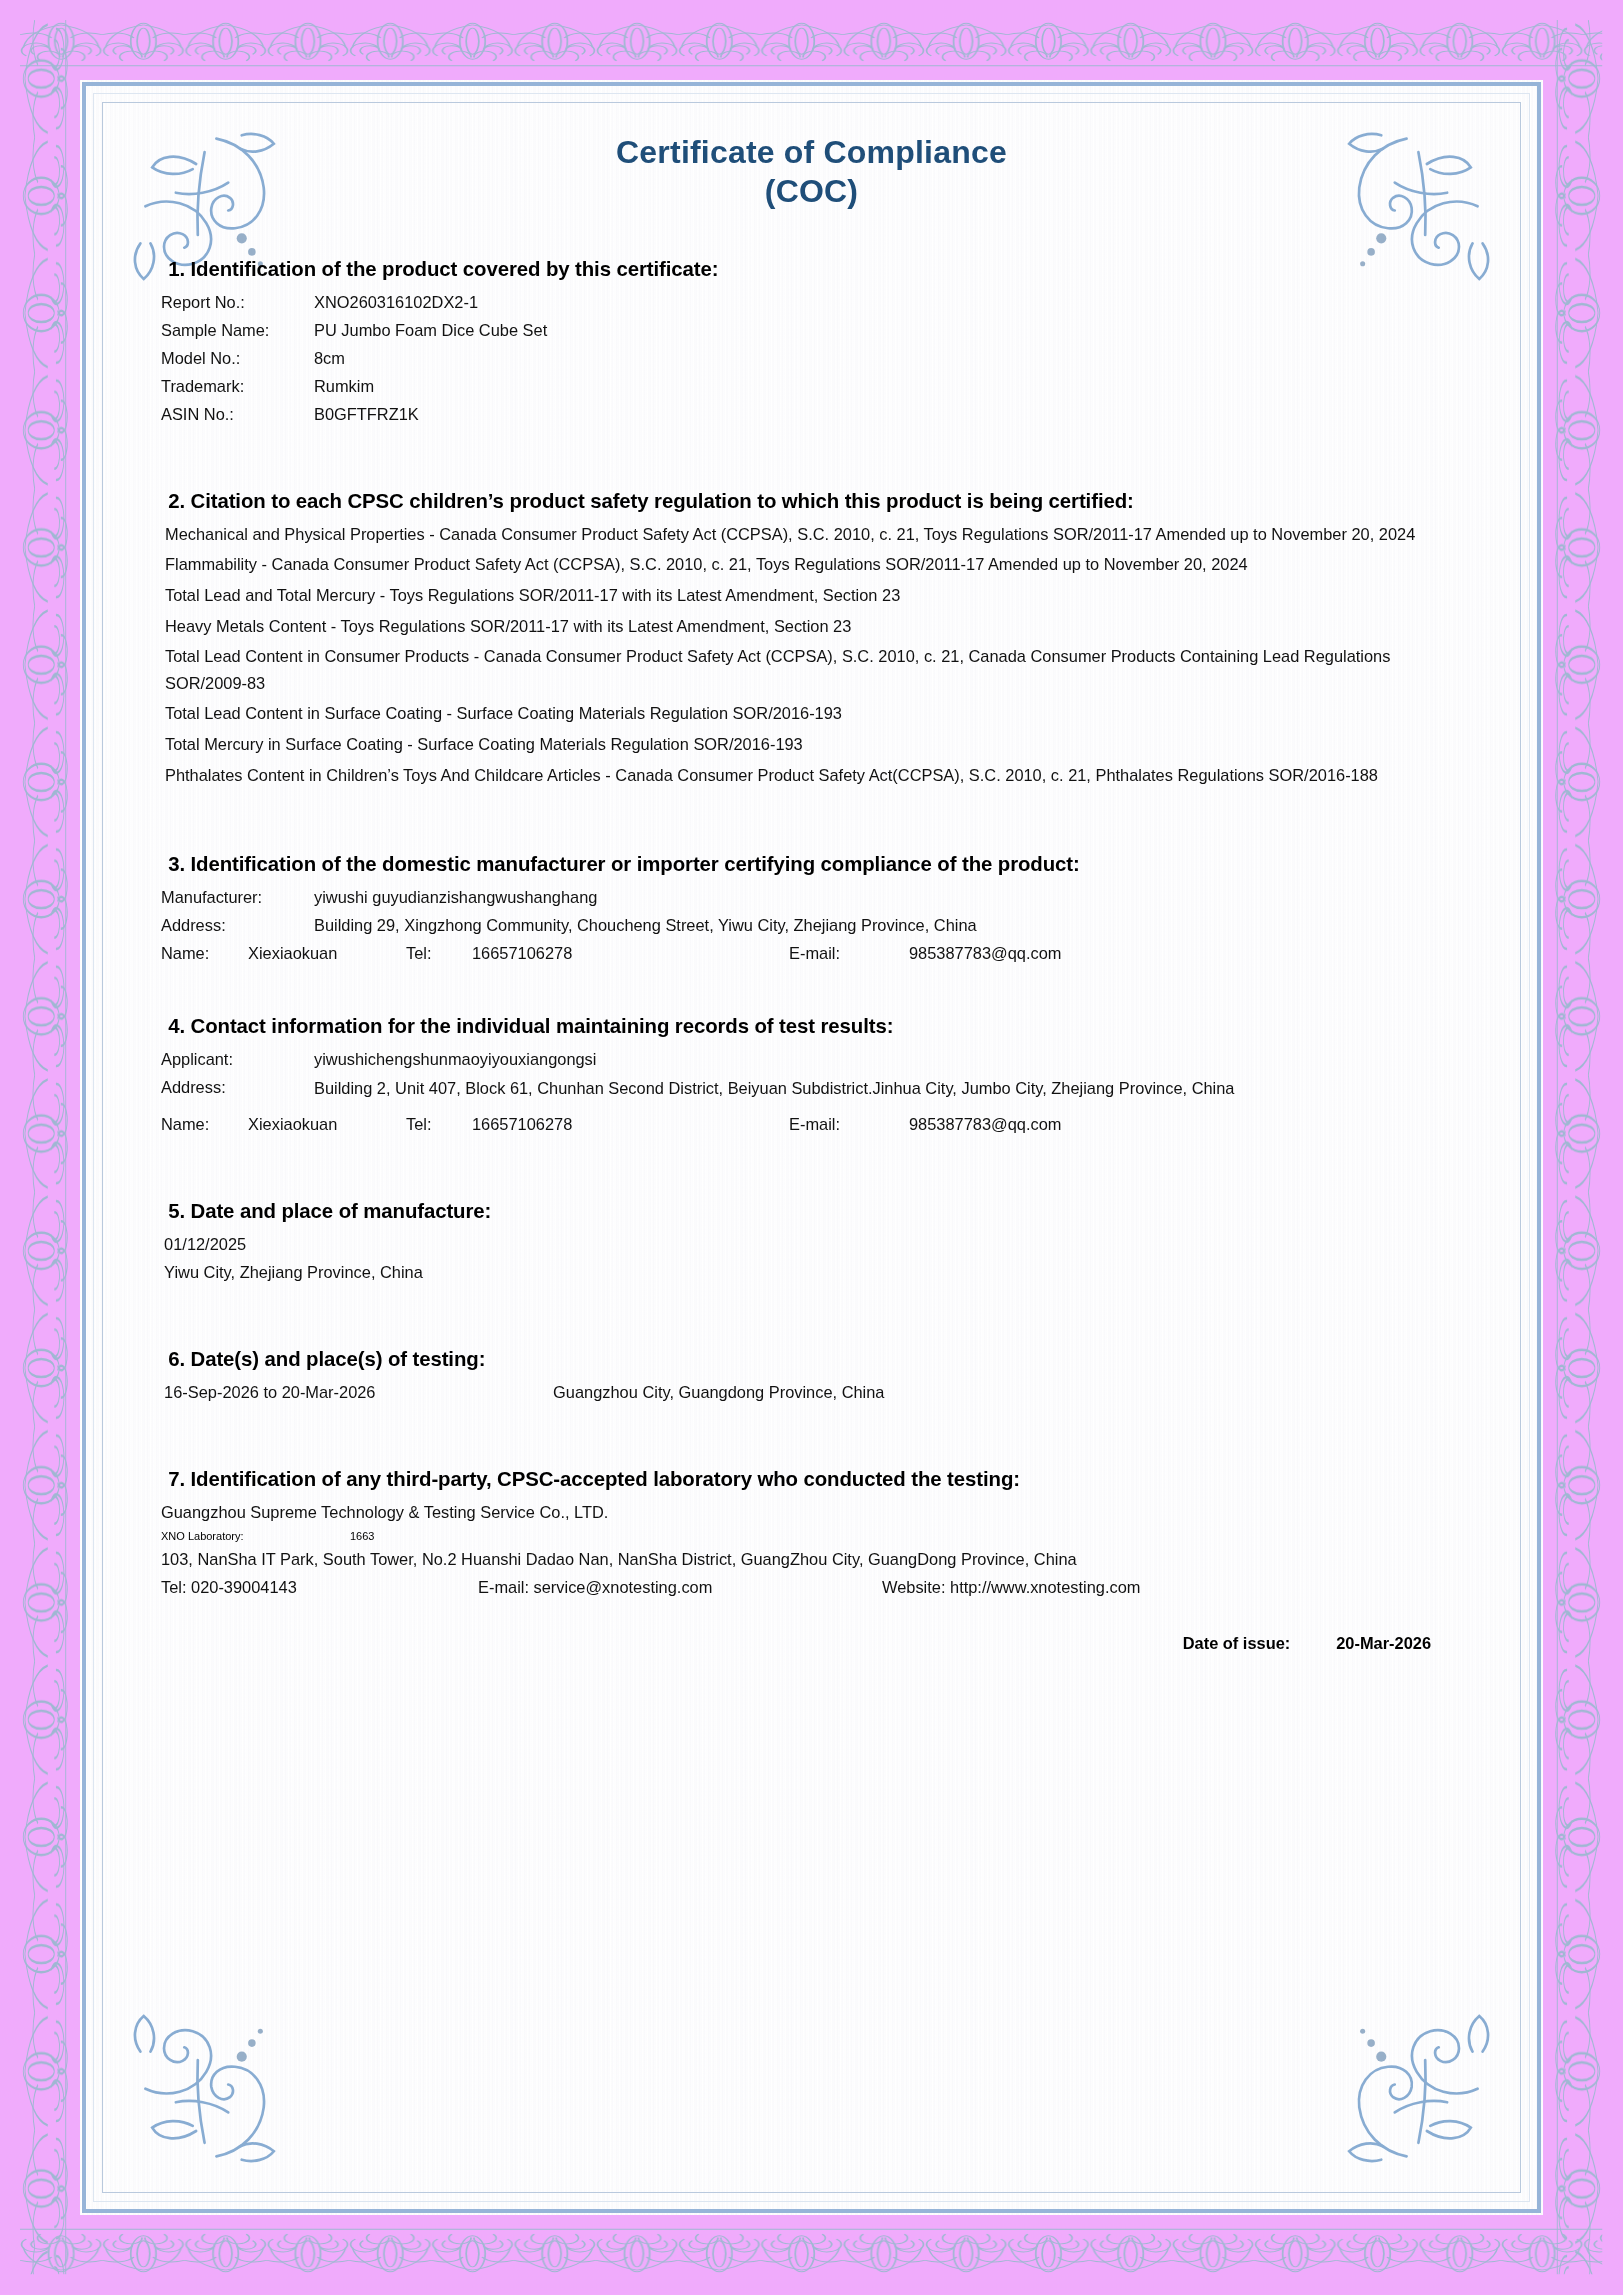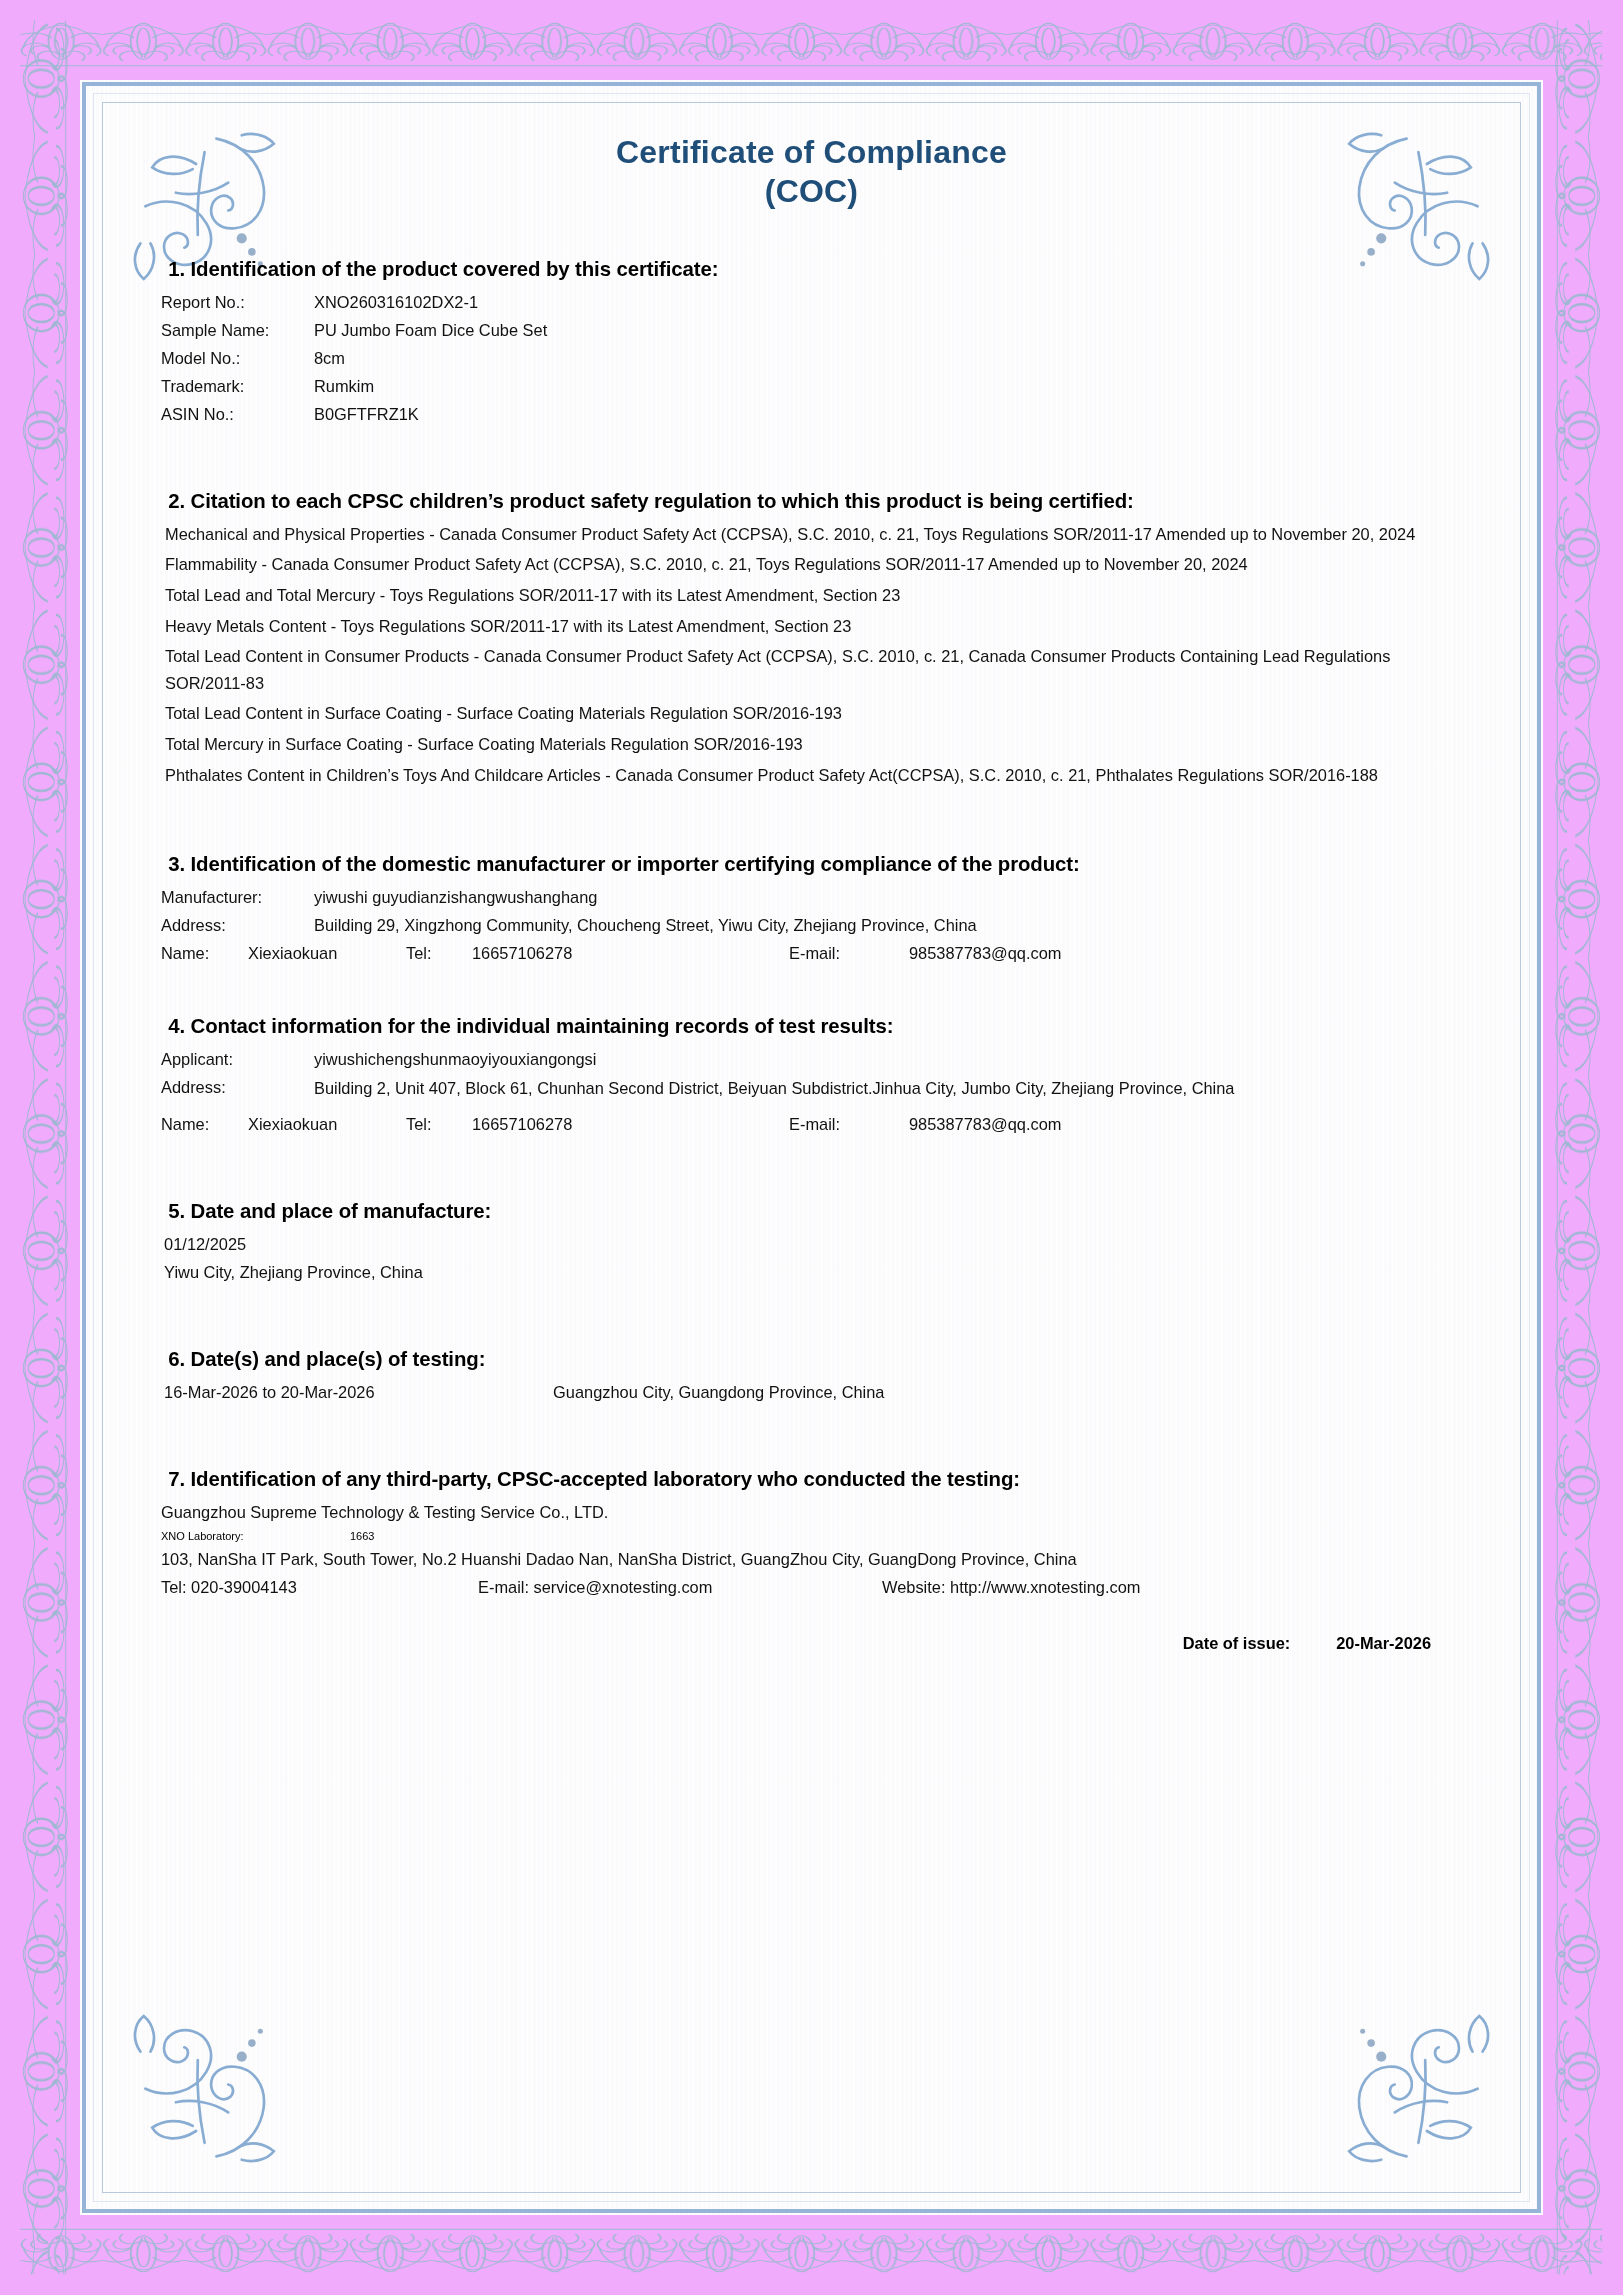--- a/index.html
+++ b/index.html
@@ -393,21 +393,21 @@
     </div>
 
     <div class="sp-xl"></div>
 
     <div class="section reglist">
       <div class="sec-head">2.  Citation to each CPSC children’s product safety regulation to which this product is being certified:</div>
       <p class="para">Mechanical and Physical Properties - Canada Consumer Product Safety Act (CCPSA), S.C. 2010, c. 21, Toys Regulations SOR/2011-17 Amended up to November 20, 2024</p>
       <p class="para">Flammability - Canada Consumer Product Safety Act (CCPSA), S.C. 2010, c. 21, Toys Regulations SOR/2011-17 Amended up to November 20, 2024</p>
       <p class="para">Total Lead and Total Mercury - Toys Regulations SOR/2011-17 with its Latest Amendment, Section 23</p>
       <p class="para">Heavy Metals Content - Toys Regulations SOR/2011-17 with its Latest Amendment, Section 23</p>
-      <p class="para">Total Lead Content in Consumer Products - Canada Consumer Product Safety Act (CCPSA), S.C. 2010, c. 21, Canada Consumer Products Containing Lead Regulations SOR/2011-83</p>
+      <p class="para">Total Lead Content in Consumer Products - Canada Consumer Product Safety Act (CCPSA), S.C. 2010, c. 21, Canada Consumer Products Containing Lead Regulations SOR/2009-83</p>
       <p class="para">Total Lead Content in Surface Coating - Surface Coating Materials Regulation SOR/2016-193</p>
       <p class="para">Total Mercury in Surface Coating - Surface Coating Materials Regulation SOR/2016-193</p>
       <p class="para">Phthalates Content in Children’s Toys And Childcare Articles - Canada Consumer Product Safety Act(CCPSA), S.C. 2010, c. 21, Phthalates Regulations SOR/2016-188</p>
     </div>
 
     <div class="sp-xl"></div>
 
     <div class="section">
       <div class="sec-head">3.  Identification of the domestic manufacturer or importer certifying compliance of the product:</div>
       <div class="kv">
@@ -457,21 +457,21 @@
       <div class="sec-head">5.  Date and place of manufacture:</div>
       <div class="plain-line indent-sm">01/12/2025</div>
       <div class="plain-line indent-sm">Yiwu City, Zhejiang Province, China</div>
     </div>
 
     <div class="sp-xl"></div>
 
     <div class="section">
       <div class="sec-head">6.  Date(s) and place(s) of testing:</div>
       <div class="twocol indent-sm">
-        <span class="a">16-Mar-2026 to 20-Mar-2026</span>
+        <span class="a">16-Sep-2026 to 20-Mar-2026</span>
         <span class="b">Guangzhou City, Guangdong Province, China</span>
       </div>
     </div>
 
     <div class="sp-xl"></div>
 
     <div class="section">
       <div class="sec-head">7.  Identification of any third-party, CPSC-accepted laboratory who conducted the testing:</div>
       <div class="plain-line">Guangzhou Supreme Technology &amp; Testing Service Co., LTD.</div>
       <div class="labno">

